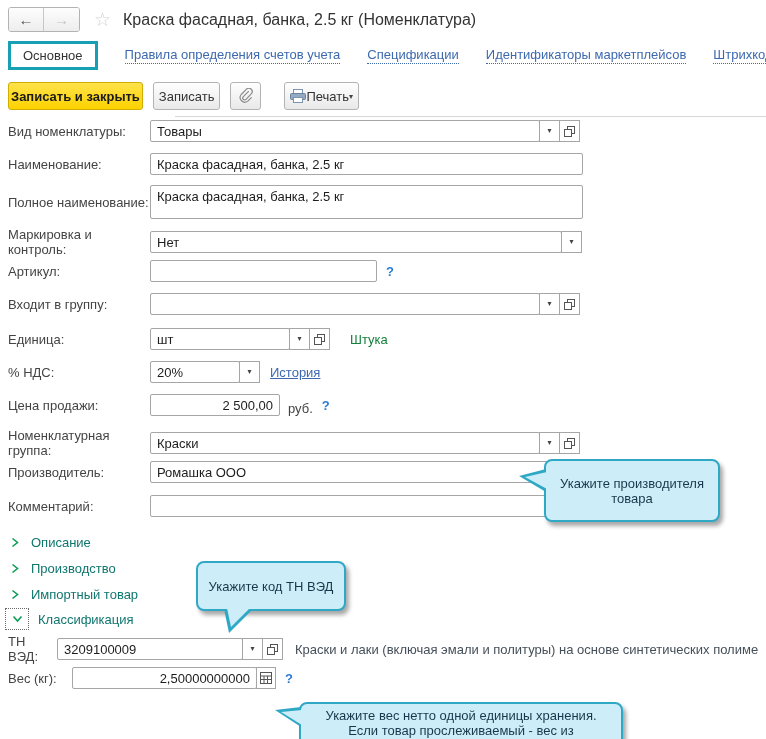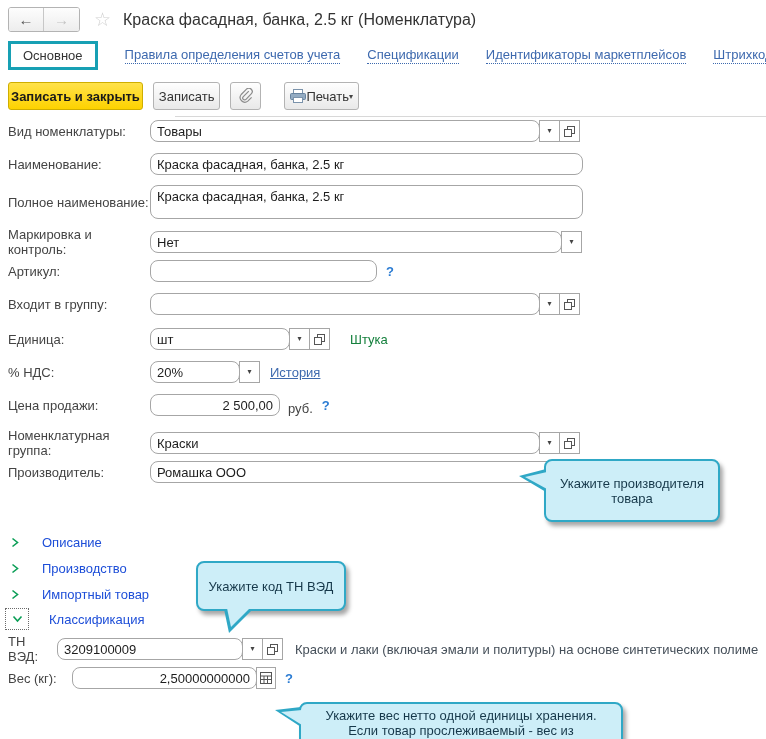--- a/index.html
+++ b/index.html
@@ -29,35 +29,35 @@
   .btn-primary { background:linear-gradient(#ffe24a,#fdd200); border-color:#cfae00; font-weight:bold; color:#1a1a1a; padding:0 2px; }
   .btn-save { margin-left:10px; }
   .btn-clip { margin-left:10px; width:31px; justify-content:center; padding:0; }
   .btn-print { margin-left:23px; }
   .print-caret { font-size:8px; color:#444; }
   .toolbar-sep { position:absolute; left:175px; top:116px; width:591px; height:1px; background:#d8d8d8; }
 
   
   .row { position:absolute; left:8px; display:flex; align-items:center; }
   .lbl { width:142px; flex-shrink:0; color:#444; }
-  .input { border:1px solid #a6a6a6; border-radius:8px; height:22px; background:#fff; color:#1d1d1d;
+  .input { border:1px solid #a6a6a6; border-radius:2px; height:22px; background:#fff; color:#1d1d1d;
            display:flex; align-items:center; padding:0 6px; overflow:hidden; white-space:nowrap; }
   .input.tall { height:34px; align-items:flex-start; padding-top:3px; }
   .input.num { justify-content:flex-end; }
   .seg { border:1px solid #a6a6a6; margin-left:-1px; width:21px; height:22px; background:#fff;
          display:flex; align-items:center; justify-content:center; cursor:pointer; }
   .dd-glyph { font-size:8px; color:#444; line-height:1; }
   .help { color:#2b7cd3; font-weight:bold; margin-left:9px; }
   .comment-gray { color:#15803d; margin-left:20px; }
   .after-text { color:#444; margin-left:8px;margin-top:6px; }
   .link { color:#3d69ae; text-decoration:underline; margin-left:10px; cursor:pointer; }
   .desc-text { color:#454f59; margin-left:12px; white-space:nowrap; }
 
   
-  .section { position:absolute; left:8px; display:flex; align-items:center; gap:20px; color:#1d4ed8; cursor:pointer; height:22px; }
+  .section { position:absolute; left:8px; display:flex; align-items:center; gap:9px; color:#0f766e; cursor:pointer; height:22px; }
   .chev { display:flex; align-items:center; justify-content:center; width:14px; height:14px; }
   .chev.focus { width:24px; height:22px; border:1px dotted #6a6a6a; }
 
   
   .tip { position:absolute; background:#cdeef8; border:2px solid #2fa8c6; border-radius:8px;
          box-shadow:3px 4px 4px rgba(0,0,0,0.35); color:#16384a; z-index:10;
          display:flex; align-items:center; justify-content:center; text-align:center; padding:4px 10px; }
   .tip .tri { position:absolute; width:0; height:0; }
   
   .tip-man { left:544px; top:459px; width:176px; height:63px; }
@@ -235,20 +235,26 @@
     </div>
   </div>
 
   <div class="row" style="top:461px">
     <div class="lbl">Производитель:</div>
     <div class="input" style="width:433px">
         <span>Ромашка ООО</span>
       </div>
   </div>
 
+  <div class="row" style="top:495px">
+    <div class="lbl">Комментарий:</div>
+    <div class="input" style="width:433px">
+        <span></span>
+      </div>
+  </div>
 
   <div class="section" style="top:531px">
     <span class="chev">
       <svg width="8" height="11" viewBox="0 0 8 11">
           <polyline points="1.5,1.5 6.5,5.5 1.5,9.5" fill="none" stroke="#0a9e56" stroke-width="1.6"></polyline>
         </svg>
     </span>
     <span>Описание</span>
   </div>
   <div class="section" style="top:557px">

